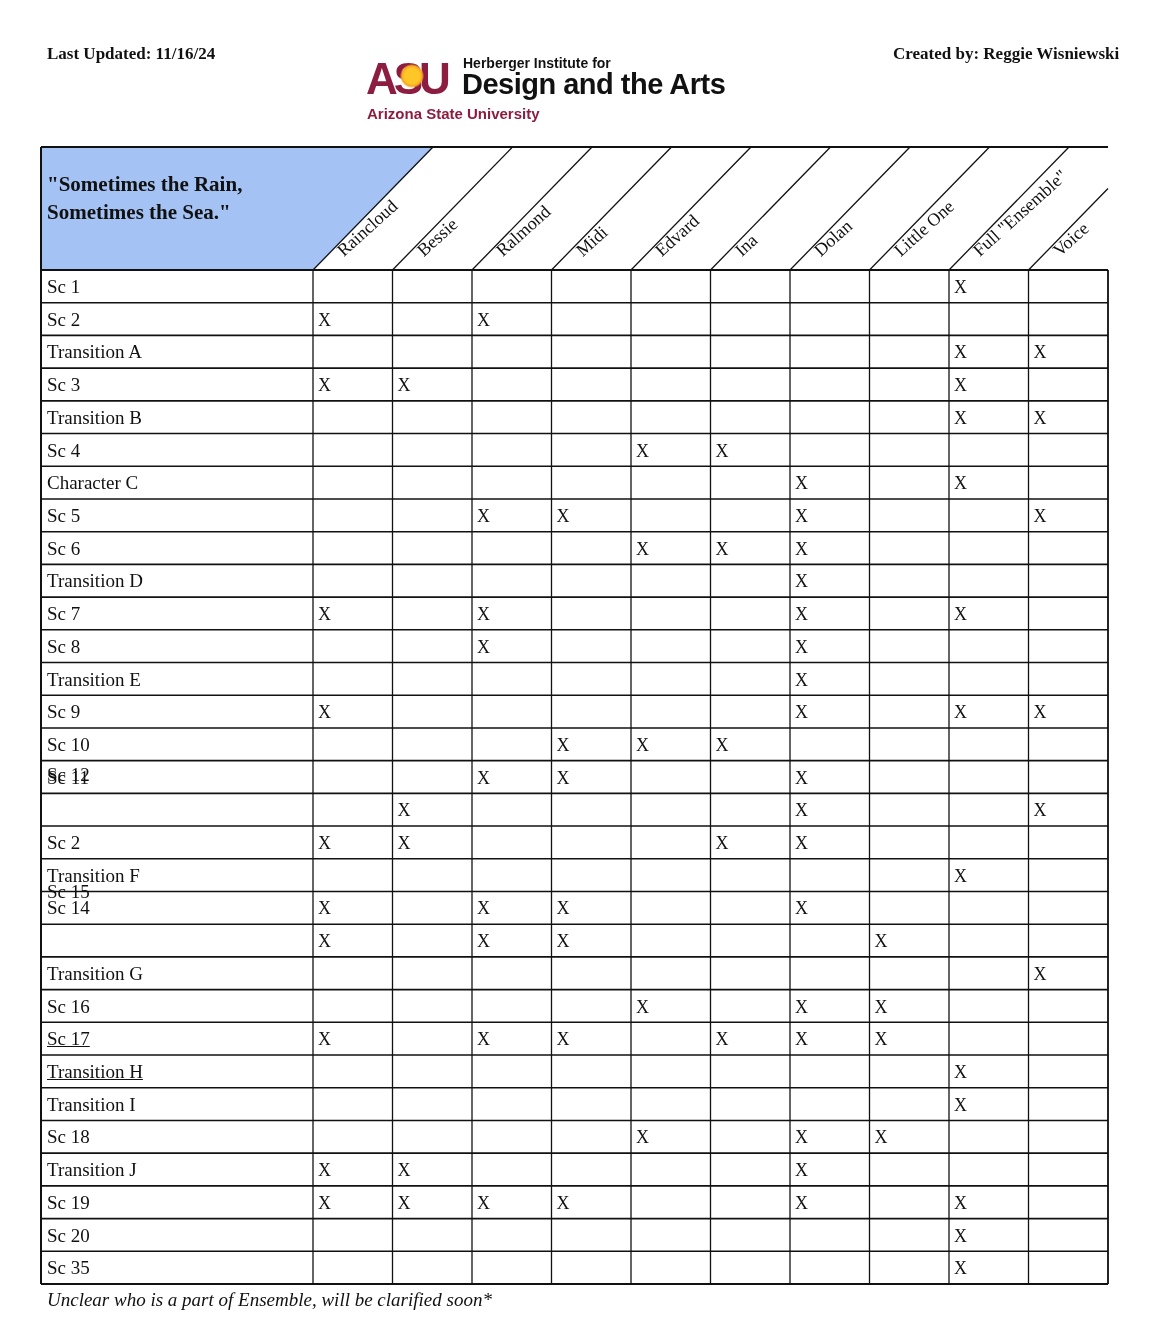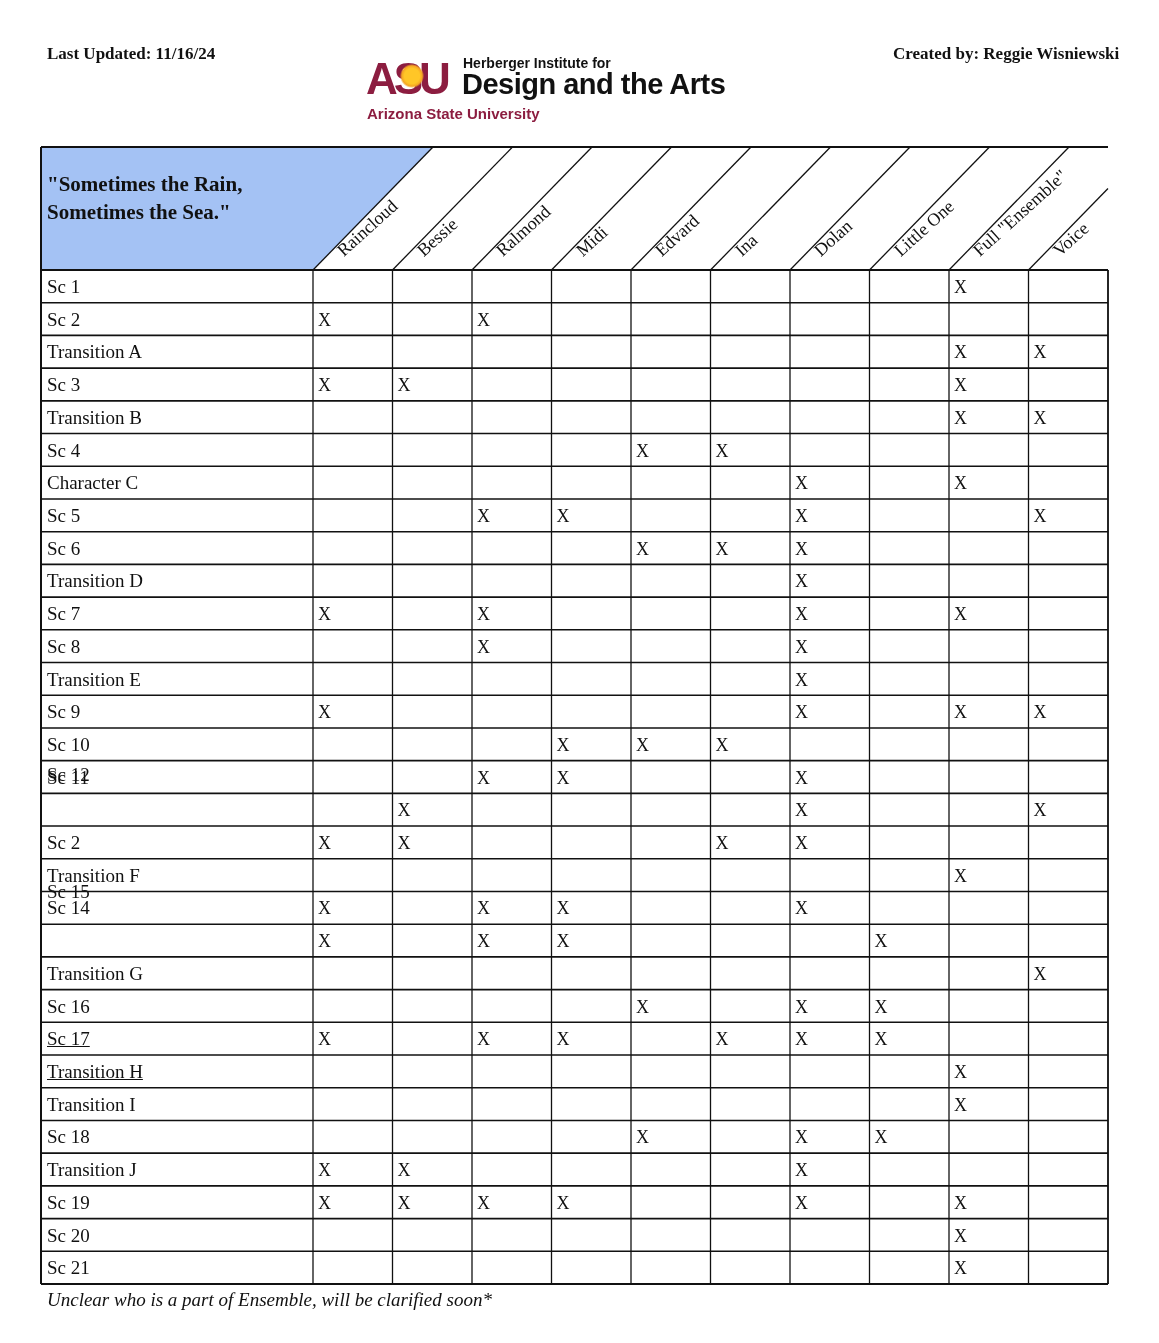--- a/index.html
+++ b/index.html
@@ -218,17 +218,17 @@
     <div class="cell-x" style="left: 795px; top: 1153.16px;">X</div>
     <div class="row-label" style="top: 1185.87px;">Sc 19</div>
     <div class="cell-x" style="left: 318px; top: 1185.87px;">X</div>
     <div class="cell-x" style="left: 397.5px; top: 1185.87px;">X</div>
     <div class="cell-x" style="left: 477px; top: 1185.87px;">X</div>
     <div class="cell-x" style="left: 556.5px; top: 1185.87px;">X</div>
     <div class="cell-x" style="left: 795px; top: 1185.87px;">X</div>
     <div class="cell-x" style="left: 954px; top: 1185.87px;">X</div>
     <div class="row-label" style="top: 1218.58px;">Sc 20</div>
     <div class="cell-x" style="left: 954px; top: 1218.58px;">X</div>
-    <div class="row-label" style="top: 1251.29px;">Sc 21</div>
+    <div class="row-label" style="top: 1251.29px;">Sc 35</div>
     <div class="cell-x" style="left: 954px; top: 1251.29px;">X</div>
   </div>
 
 <div id="footnote">Unclear who is a part of Ensemble, will be clarified soon*</div>
 
 </body></html>

